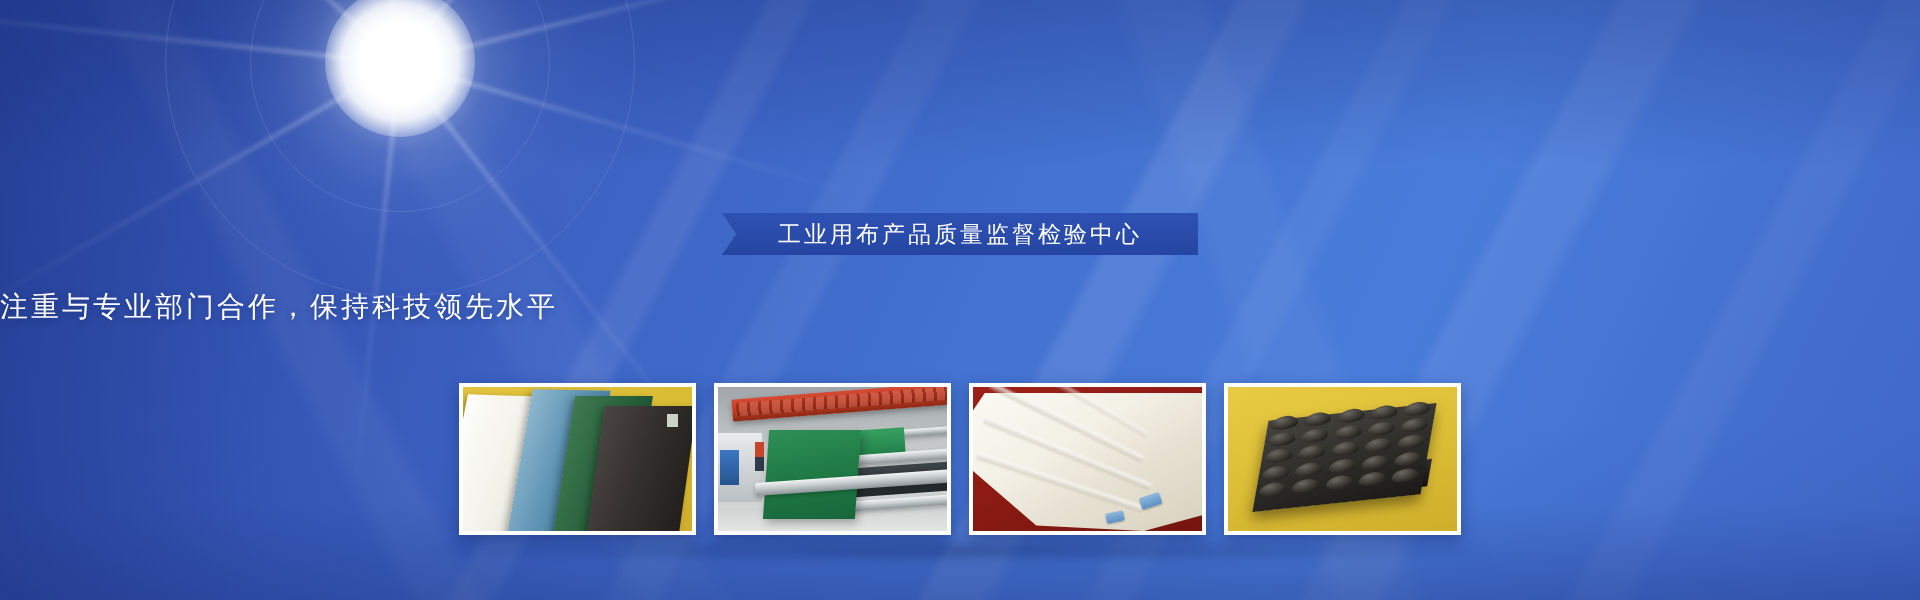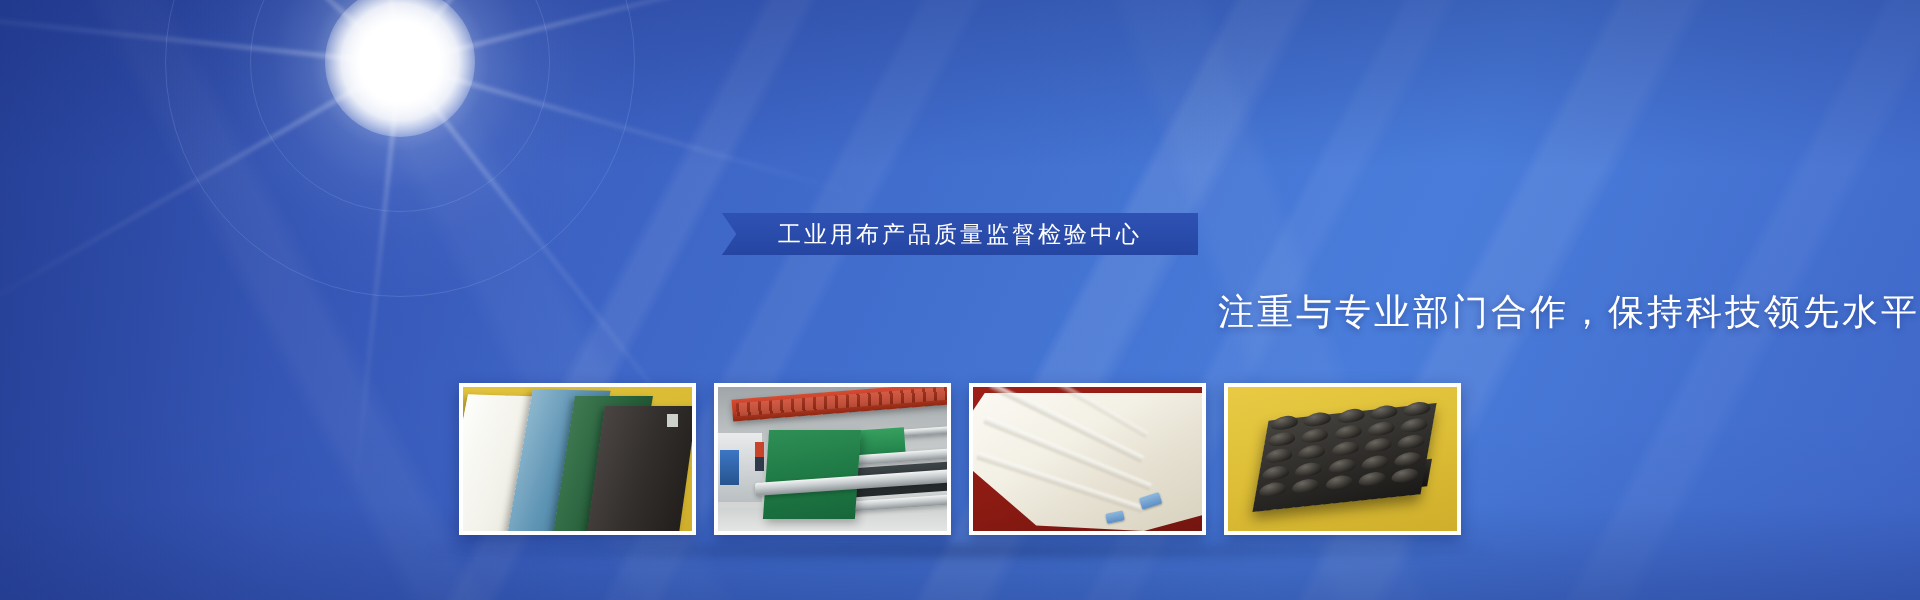--- a/index.html
+++ b/index.html
@@ -125,23 +125,23 @@
     background:linear-gradient(180deg,#2e52b4 0%, #2545a2 100%);
   }
   .badge::before { left:-22px; clip-path:polygon(0 0, 100% 0, 100% 100%, 0 100%, 62% 50%); }
   .badge::after  { right:-22px; clip-path:polygon(0 0, 100% 0, 38% 50%, 100% 100%, 0 100%); }
   .badge-text { position:relative; z-index:2;text-align:center; }
 
   
   .tagline {
     position:absolute;
     left:0; right:0; top:288px;
-    text-align:right;
+    text-align:left;
     color:#ffffff;
-    font-size:36px;
+    font-size:28px;
     letter-spacing:3px;
     text-shadow:0 2px 7px rgba(16,34,96,0.45);
     white-space:nowrap;
   }
 
   
   .photos {
     position:absolute;
     left:0; right:0; top:383px;
     display:flex; justify-content:center; gap:18px;

